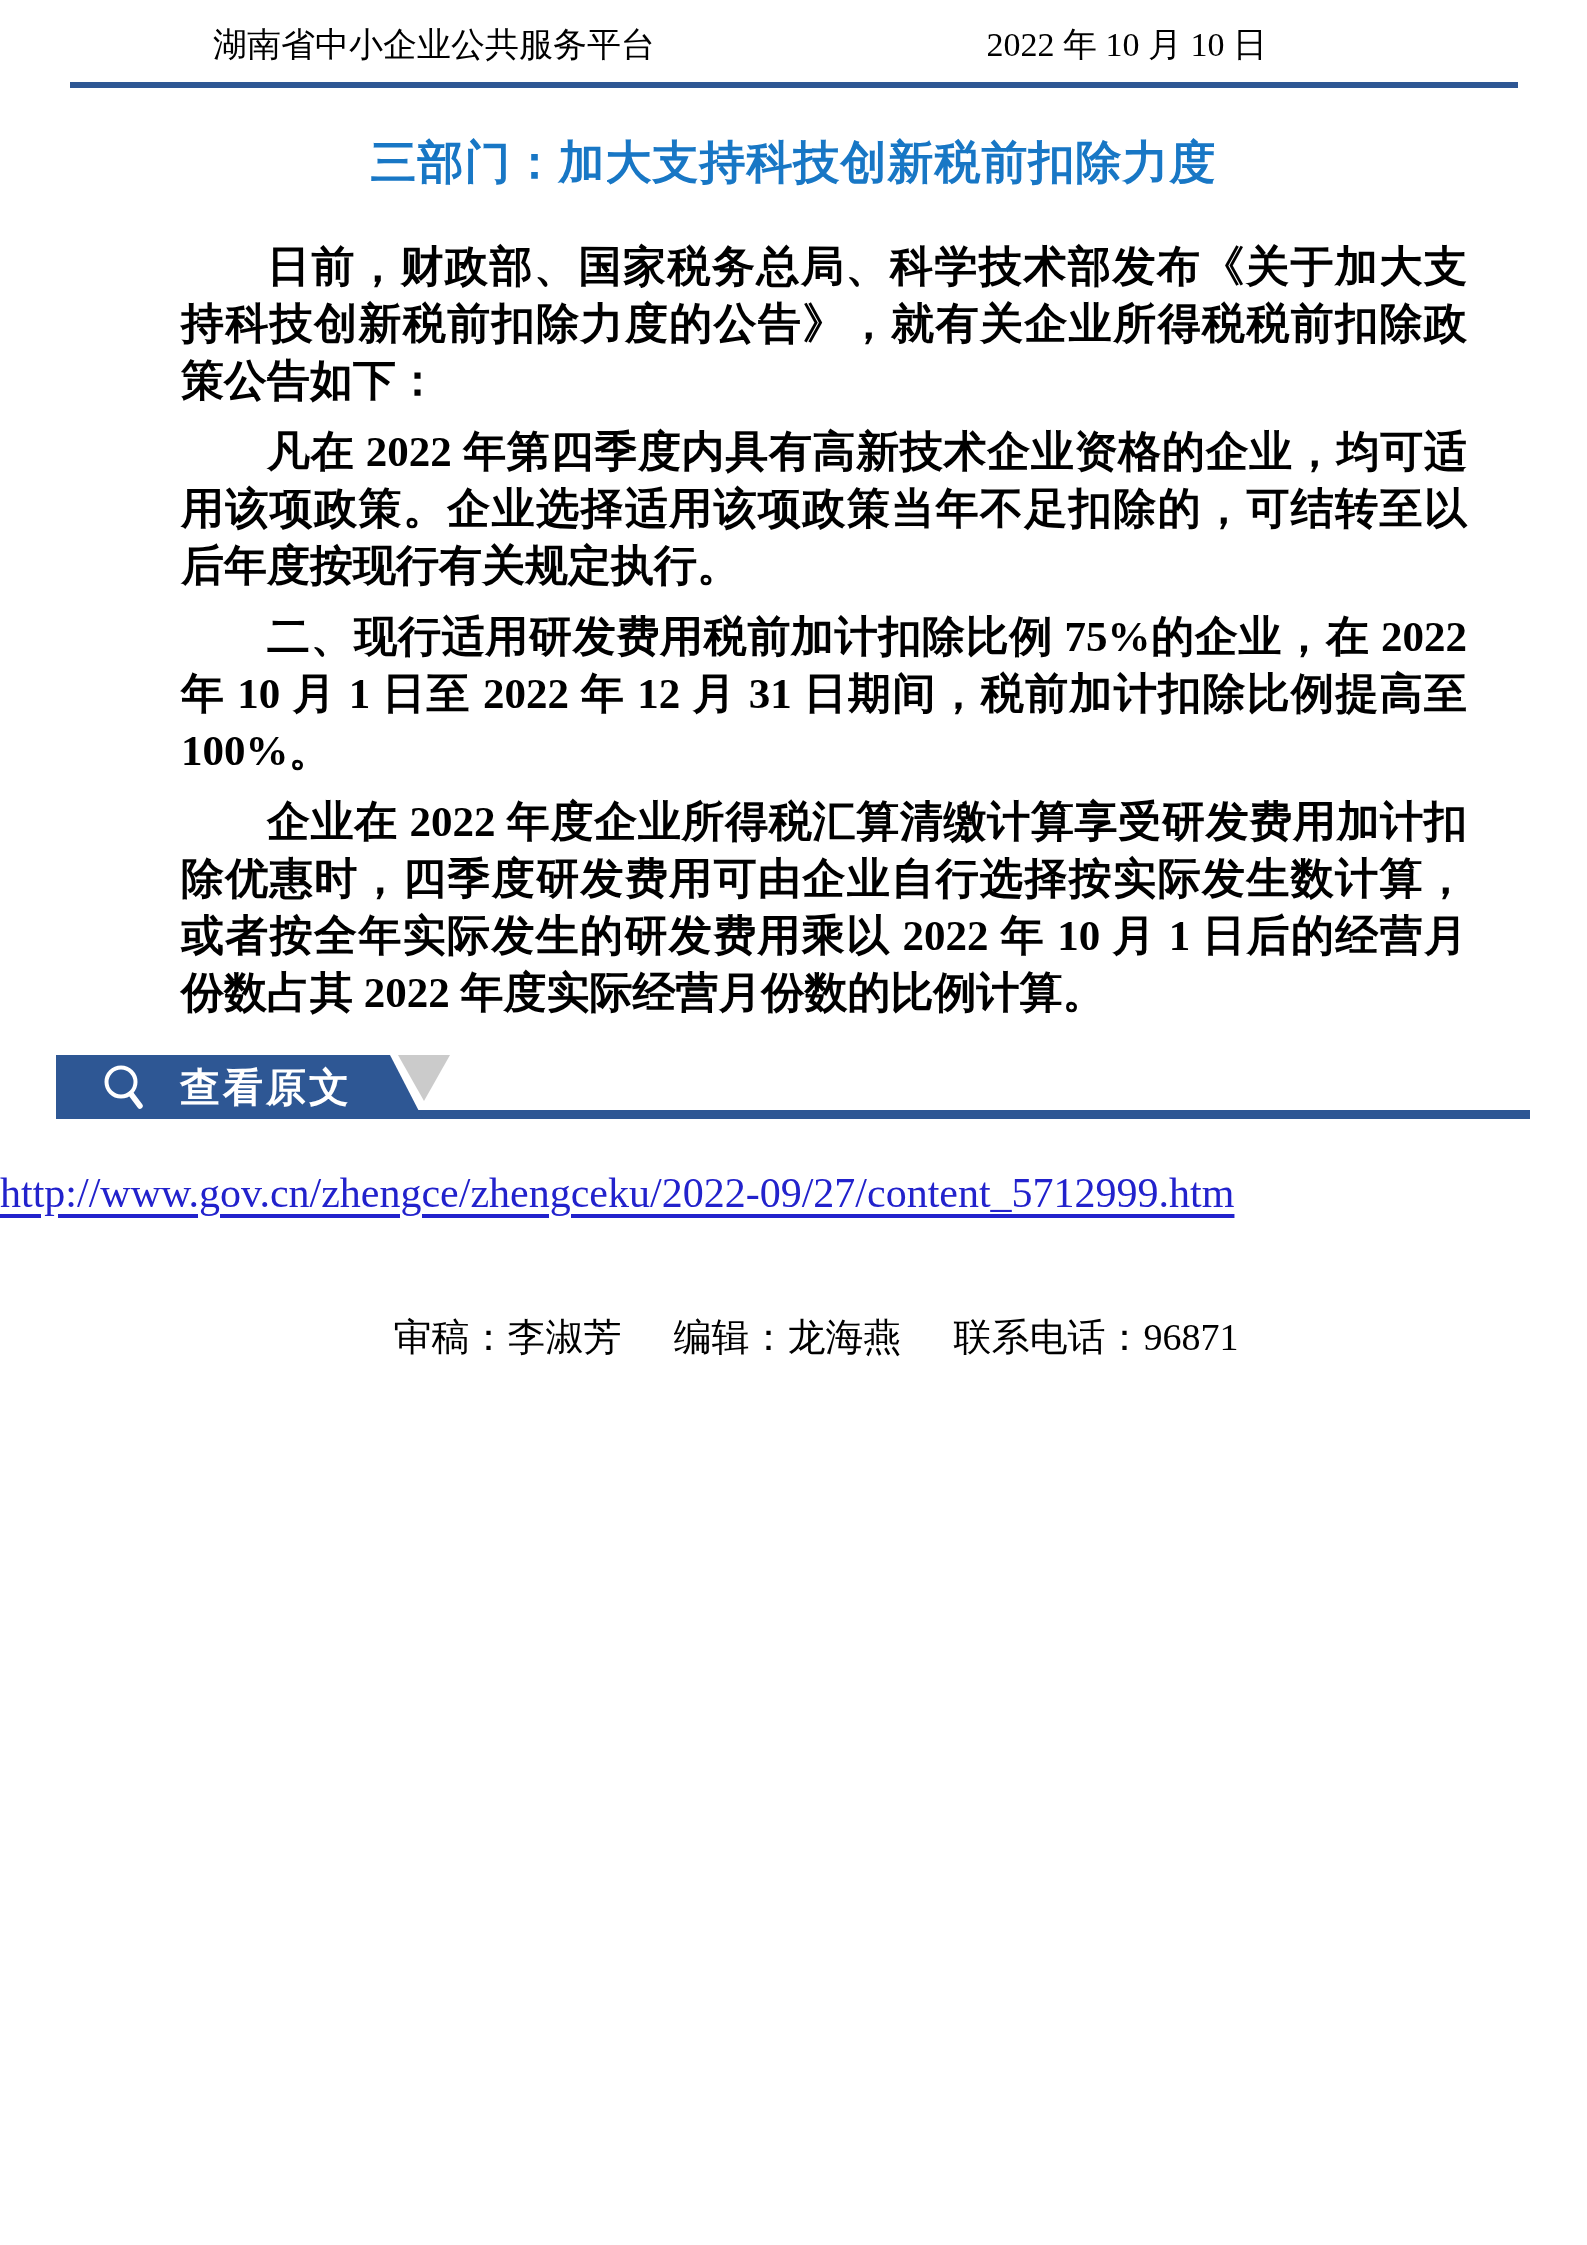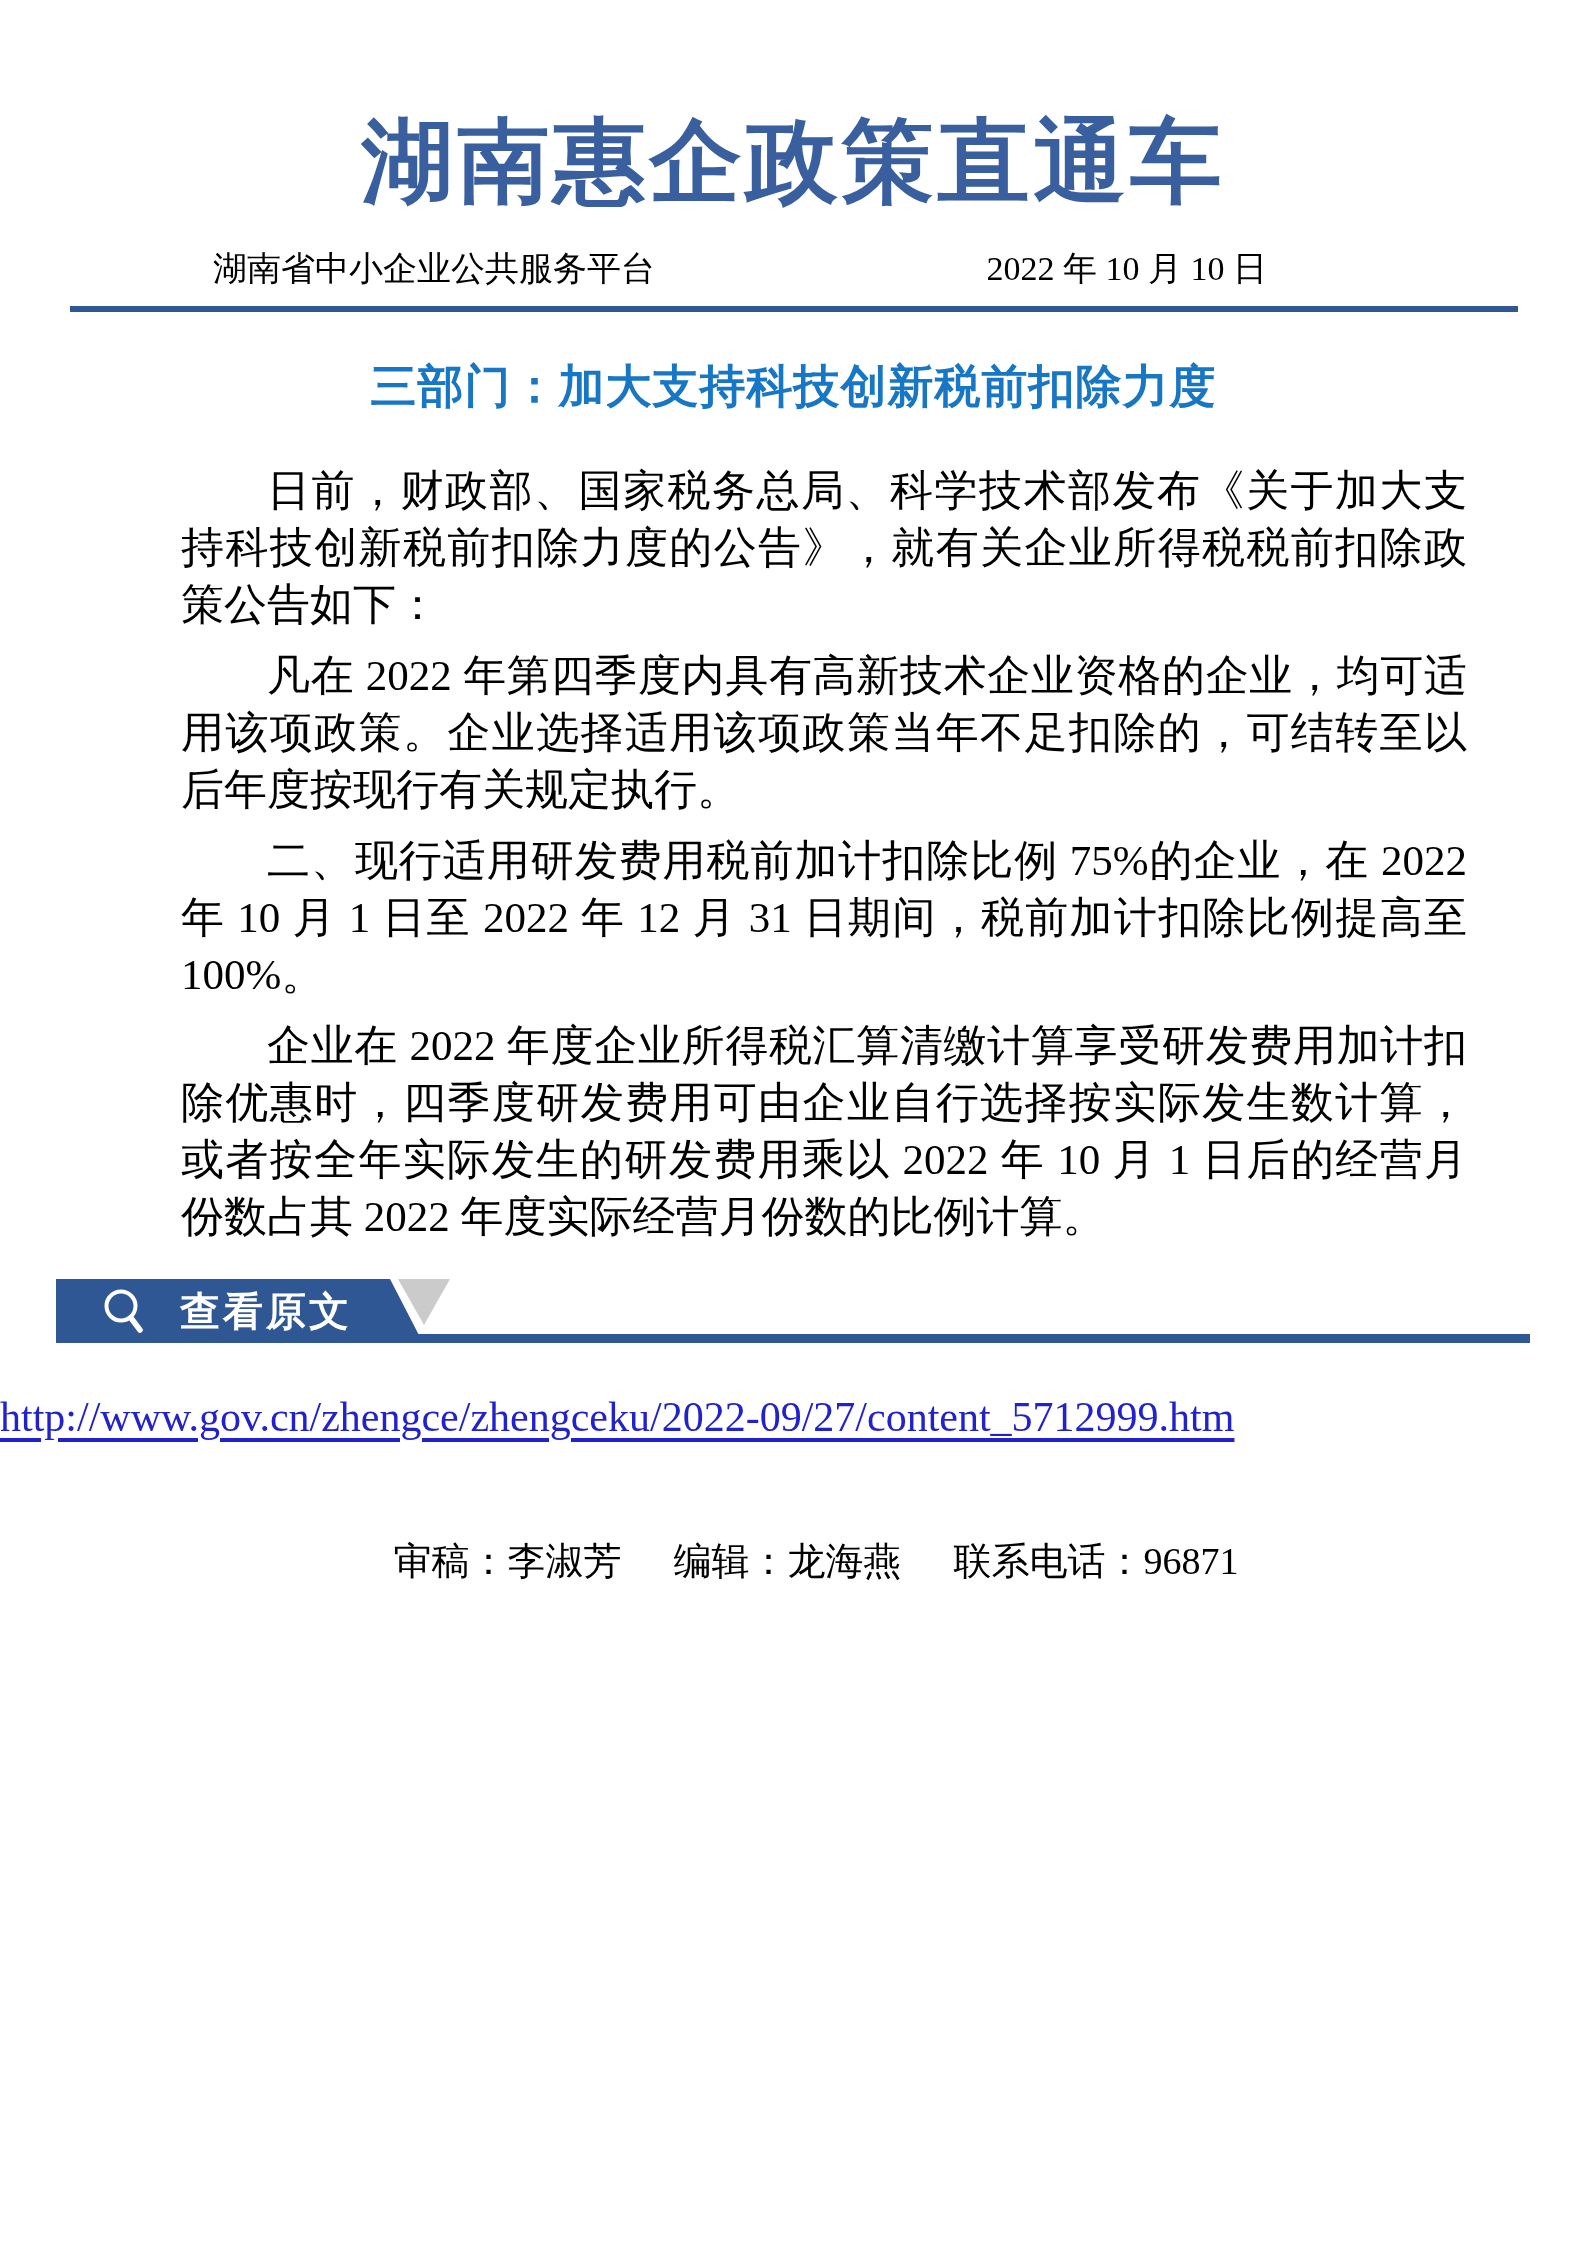--- a/index.html
+++ b/index.html
@@ -91,20 +91,21 @@
     border-top:46px solid var(--tri-gray);
   }
   
   .body-text { margin-top:44px; padding:0 120px 0 181px; }
   .body-text p {
     font-size:43px;
     line-height:57px;
     text-align:justify;
     text-indent:86px;
     margin-bottom:14px;
+    font-weight:bold;
   }
   .link-row { margin-top:42px; }
   .link-row a {
     font-size:42px;
     color:var(--link-blue);
     text-decoration:underline;
     text-underline-offset:7px;
     cursor:pointer;
     word-break:break-all;
   }
@@ -115,21 +116,20 @@
     gap:52px;
     font-size:38px;
     padding-left:45px;
   }
 </style>
 </head>
 <body>
 
 <div class="page">
 
-  <div class="title">湖南惠企政策直通车</div>
 
 
   <div class="info-row">
     <span>湖南省中小企业公共服务平台</span>
     <span>2022 年 10 月 10 日</span>
   </div>
 
   <div class="rule"></div>
 
   <div class="headline">三部门：加大支持科技创新税前扣除力度</div>

